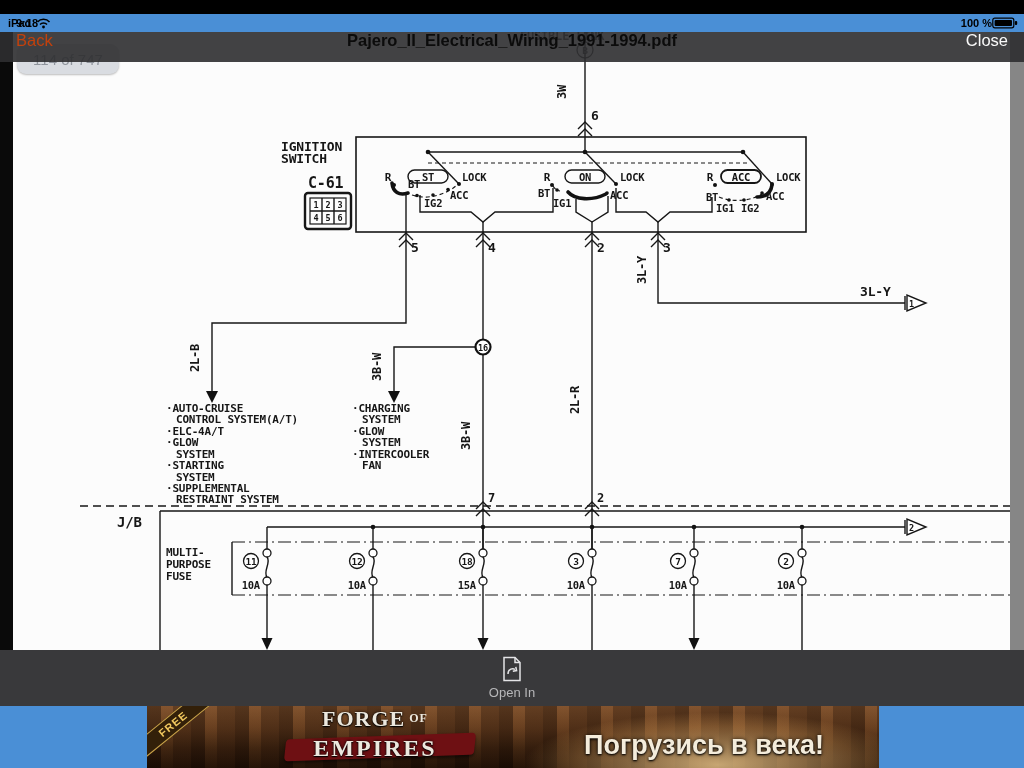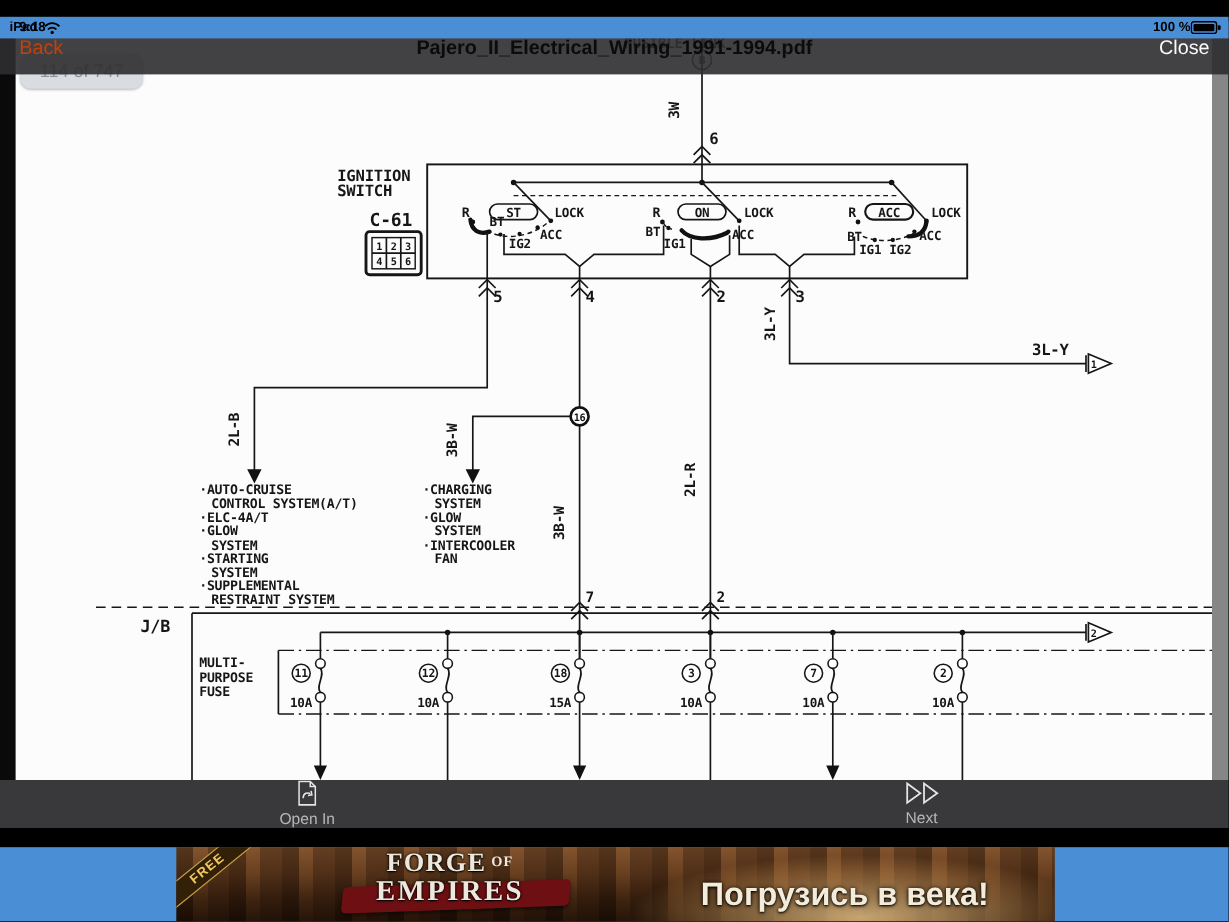--- a/index.html
+++ b/index.html
@@ -26,41 +26,41 @@
   .s9{font-size:9.5px;}.s10{font-size:10.5px;}.s11{font-size:11px;letter-spacing:-0.4px;}
   .s12{font-size:12px;}.s13{font-size:13px;}.s14{font-size:14px;}.s15{font-size:15px;}.s8{font-size:8.5px;}
   .wl{stroke:#161616;stroke-width:1.4;fill:none;}
   .thick{stroke:#111;stroke-width:3.6;fill:none;stroke-linecap:round;}
   .dash{stroke:#161616;stroke-width:1.2;fill:none;stroke-dasharray:4,3;}
   .bdash{stroke:#161616;stroke-width:1.3;fill:none;stroke-dasharray:8,5;}
   .dashdot{stroke:#161616;stroke-width:1.2;fill:none;stroke-dasharray:13,4,2,4;}
   .dot{fill:#111;}
   .oc{fill:#fff;stroke:#161616;stroke-width:1.3;}
   
-  .toolbar{position:absolute;left:0;top:650px;width:1024px;height:40px;background:#39393b;z-index:5;display:flex;justify-content:center;}
+  .toolbar{position:absolute;left:0;top:650px;width:1024px;height:56px;background:#39393b;z-index:5;display:flex;justify-content:center;}
   .tool{flex:1;display:flex;flex-direction:column;align-items:center;justify-content:center;gap:3px;cursor:pointer;}
   .tool svg{display:block;}
   .tool-label{color:#b7b7b9;font-size:13px;}
   
   .adstrip{position:absolute;left:0;top:706px;width:1024px;height:62px;background:#4a8fd6;z-index:5;}
   .adbanner{position:absolute;left:147px;top:0;width:732px;height:62px;overflow:hidden;cursor:pointer;
     background:
       radial-gradient(ellipse 260px 70px at 78% 95%, rgba(255,215,150,0.75), rgba(255,190,110,0.25) 55%, transparent 75%),
       repeating-linear-gradient(90deg, rgba(20,8,2,0.45) 0 14px, rgba(90,50,20,0.15) 14px 26px, rgba(40,20,8,0.4) 26px 44px),
       linear-gradient(180deg,#8a5a33 0%,#6b4222 35%,#3a2210 70%,#1c0f06 100%);}
   .free-ribbon{position:absolute;left:-34px;top:9px;width:120px;transform:rotate(-39deg);
     background:#332009;border-top:1px solid #c9a24a;border-bottom:1px solid #c9a24a;
     color:#f0c75e;font-size:11px;font-weight:700;text-align:center;padding:2px 0;letter-spacing:1px;}
   .fe-logo{position:absolute;left:128px;top:2px;width:200px;text-align:center;
     font-family:"Liberation Serif",serif;color:#ece8de;line-height:1;z-index:2;}
   .fe-ribbonbg{position:absolute;left:138px;top:30px;width:190px;height:22px;background:#6e1013;
     transform:rotate(-2deg) skewX(-8deg);border-radius:4px;box-shadow:0 2px 3px rgba(0,0,0,0.5);z-index:1;}
   .fe-top{font-size:22px;font-weight:700;letter-spacing:1px;text-shadow:0 1px 1px #000,0 0 3px #000;}
   .fe-of{font-size:12px;font-weight:700;vertical-align:4px;letter-spacing:1px;}
-  .fe-bottom{font-size:24px;font-weight:700;letter-spacing:2px;margin-top:1px;position:relative;z-index:2;
+  .fe-bottom{font-size:24px;font-weight:700;letter-spacing:2px;margin-top:6px;position:relative;z-index:2;
     text-shadow:0 1px 1px #000,0 0 3px #000;}
   .ad-tagline{position:absolute;left:400px;right:18px;top:0;height:78px;display:flex;align-items:center;
     justify-content:center;color:#f4ecdb;font-size:27px;font-weight:700;z-index:2;
     text-shadow:0 1px 2px #000,0 0 4px rgba(0,0,0,0.8);}
 </style>
 </head>
 <body>
 
 <div class="screen">
 
@@ -373,27 +373,20 @@
   <div class="toolbar">
     <div class="tool">
       <svg width="24" height="26" viewBox="0 0 24 26">
         <path d="M4,1.5 H15 L20,6.5 V24.5 H4 Z" fill="none" stroke="#e4e4e6" stroke-width="1.5"></path>
         <path d="M15,1.5 V6.5 H20" fill="none" stroke="#e4e4e6" stroke-width="1.5"></path>
         <path d="M8,18 C8,12.5 13,12 15,13.5" fill="none" stroke="#e4e4e6" stroke-width="1.5"></path>
         <path d="M15.8,10.8 L16.6,14.6 L12.8,15.2" fill="none" stroke="#e4e4e6" stroke-width="1.5"></path>
       </svg>
       <span class="tool-label">Open In</span>
     </div>
-    <div class="tool">
-      <svg width="30" height="20" viewBox="0 0 30 20">
-        <polygon points="3,2 14,10 3,18" fill="none" stroke="#e4e4e6" stroke-width="1.5"></polygon>
-        <polygon points="17,2 28,10 17,18" fill="none" stroke="#e4e4e6" stroke-width="1.5"></polygon>
-      </svg>
-      <span class="tool-label">Next</span>
-    </div>
   </div>
 
   <div class="adstrip">
     <div class="adbanner">
       <div class="free-ribbon">FREE</div>
       <div class="fe-ribbonbg"></div>
       <div class="fe-logo">
         <div><span class="fe-top">FORGE</span>
              <span class="fe-of">OF</span></div>
         <div class="fe-bottom">EMPIRES</div>

